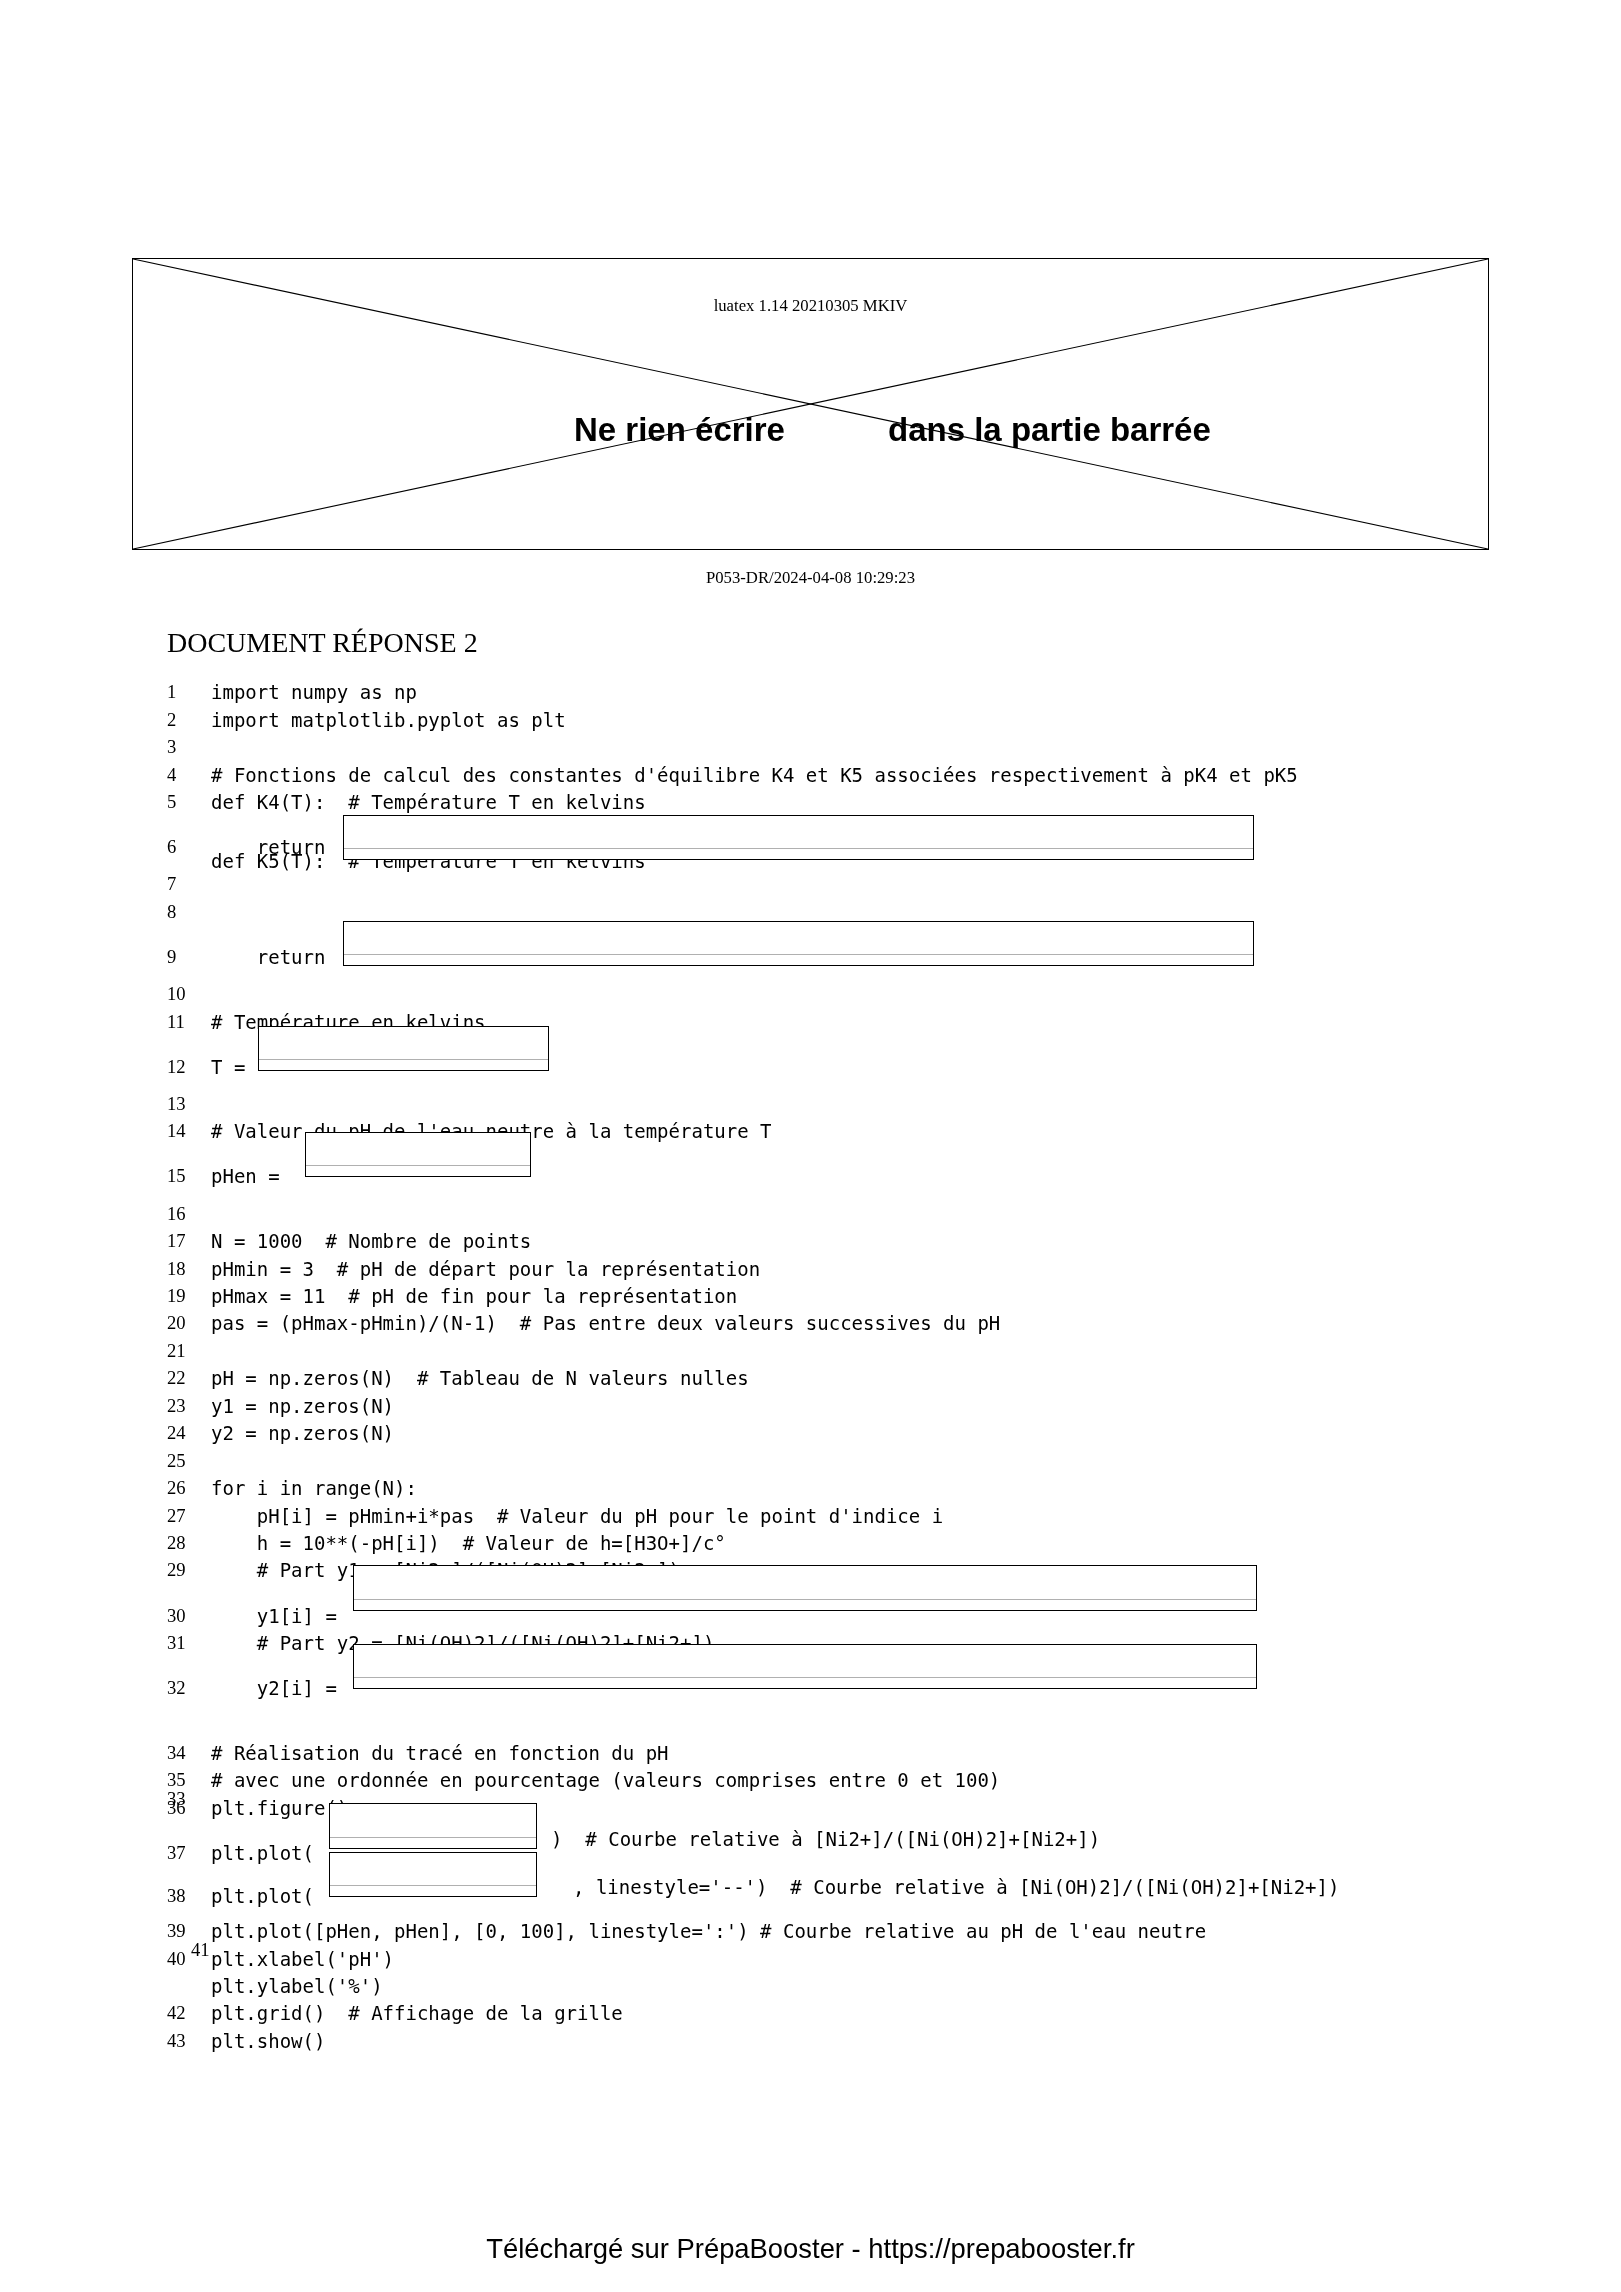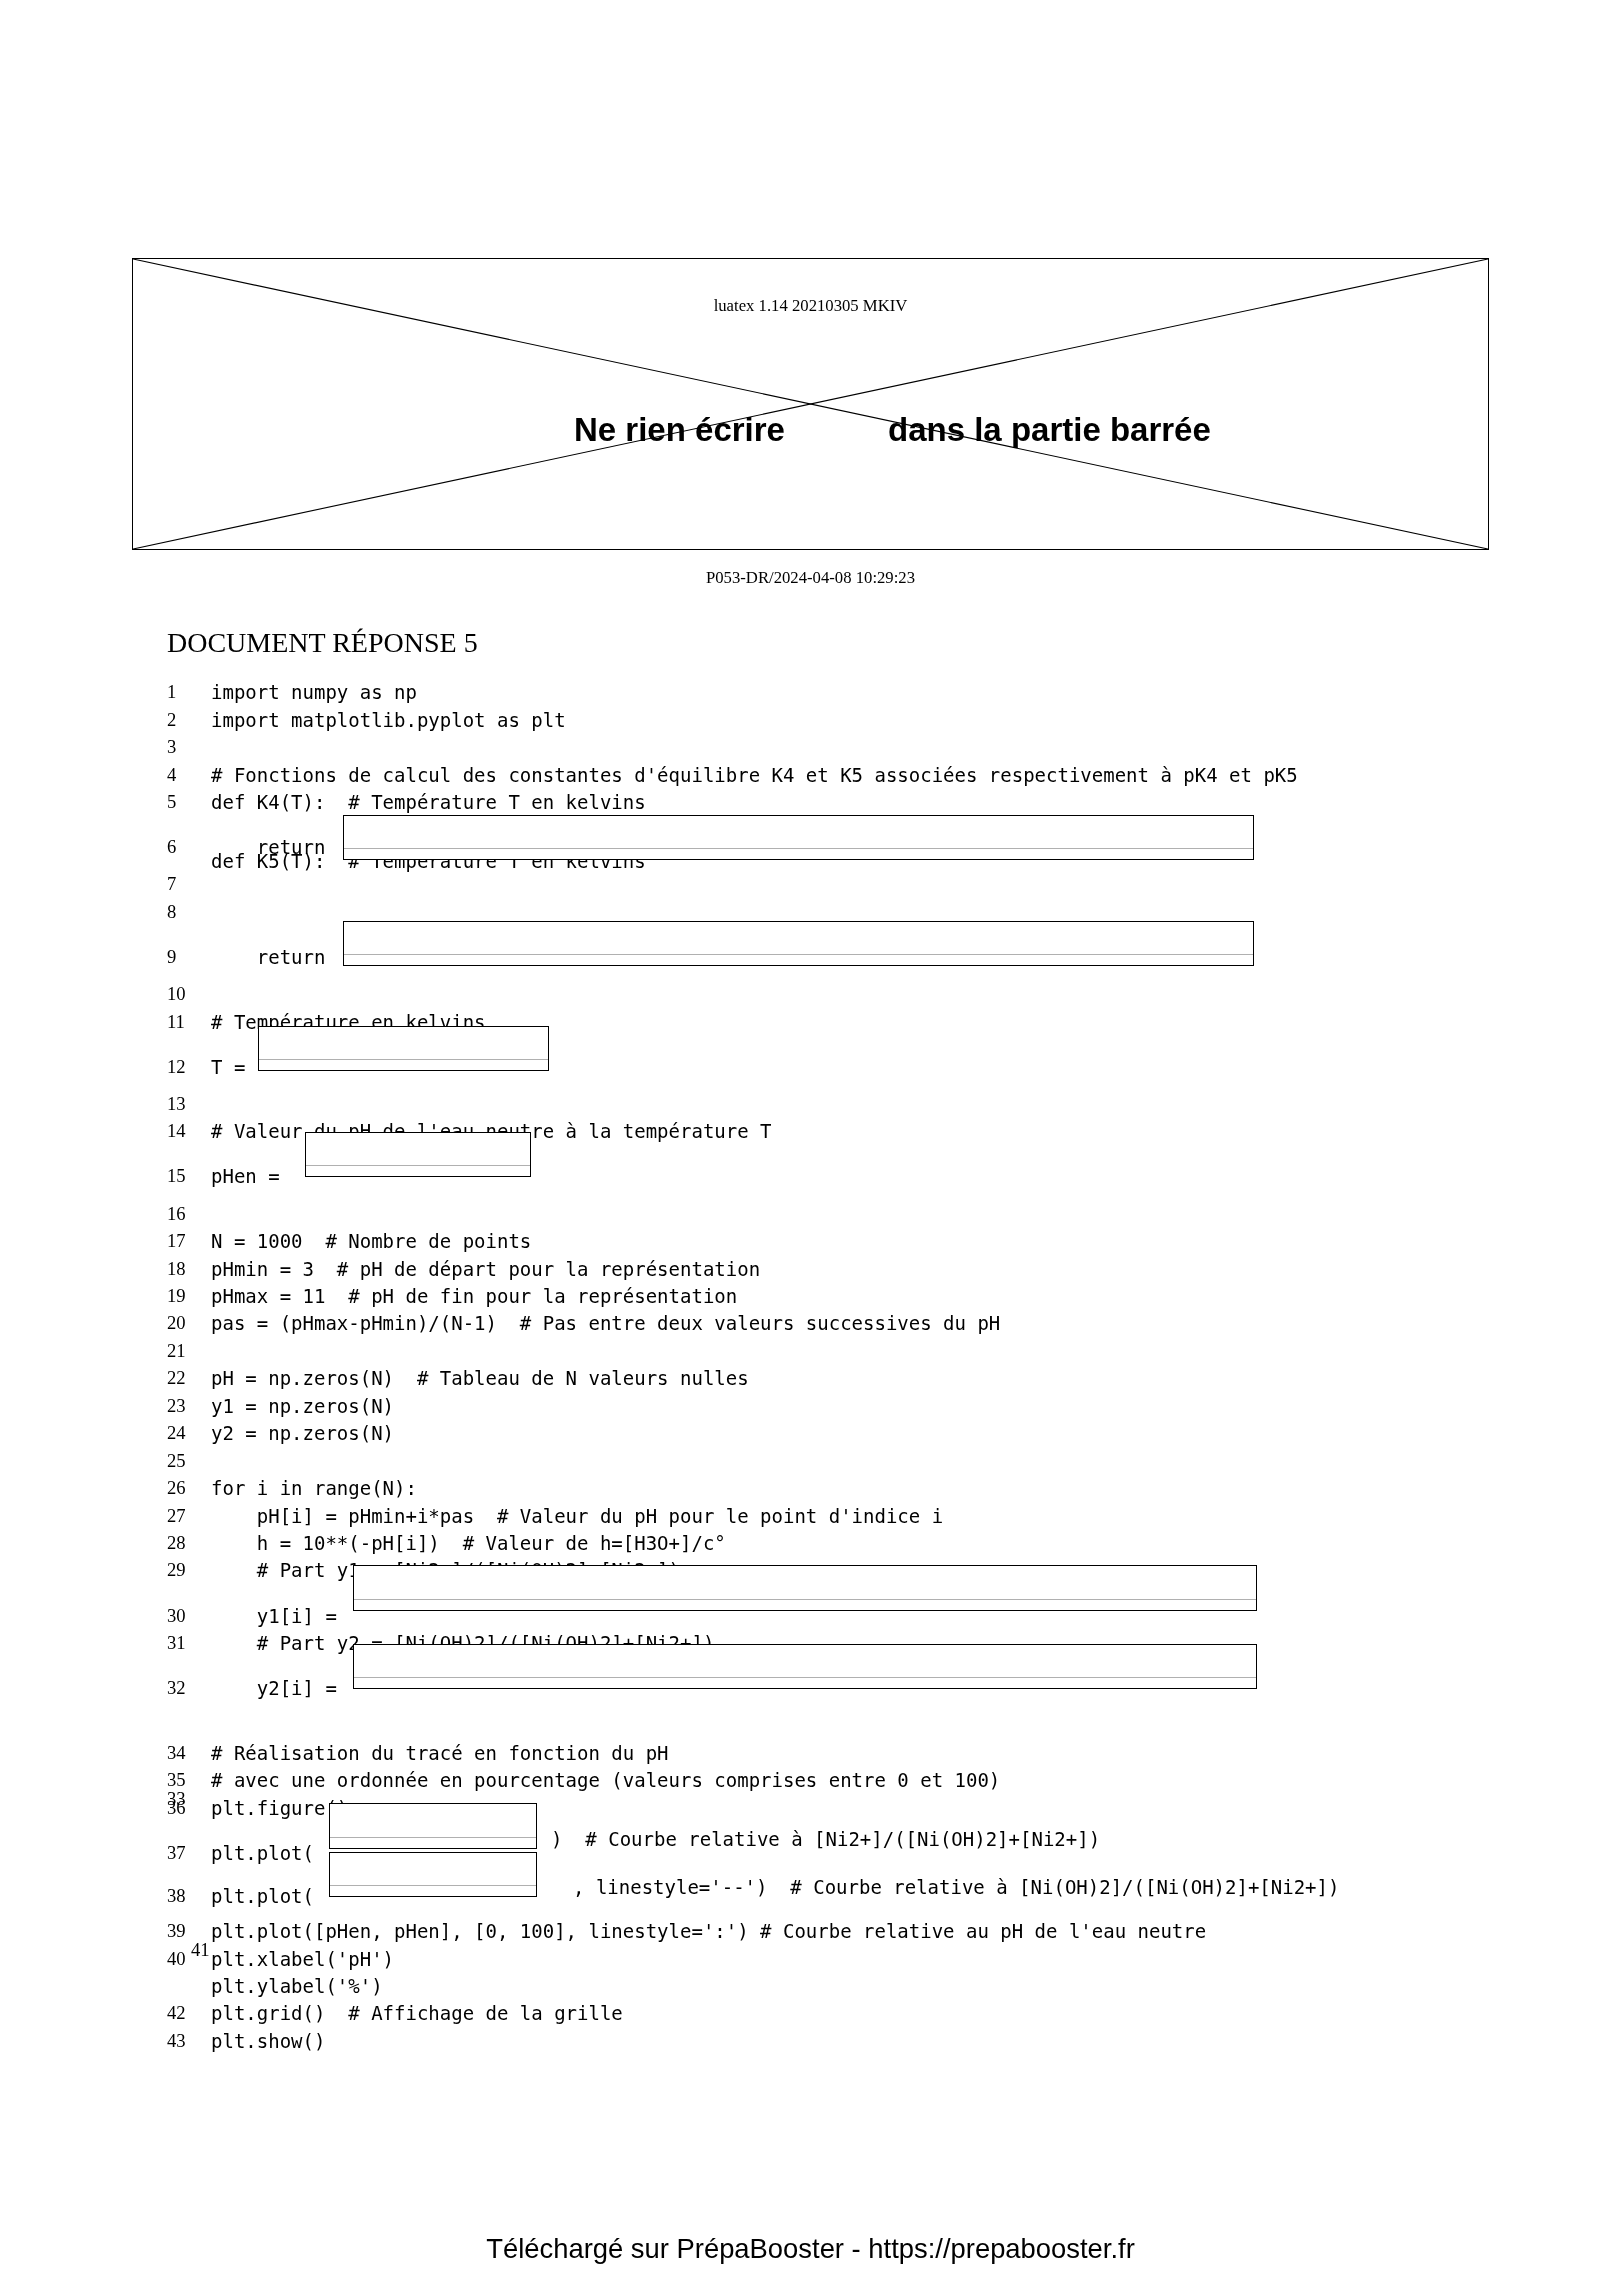--- a/index.html
+++ b/index.html
@@ -27,21 +27,21 @@
   <svg viewBox="0 0 1384 343" preserveAspectRatio="none">
     <line x1="0" y1="0" x2="1384" y2="343" stroke="#000" stroke-width="1.3"></line>
     <line x1="0" y1="343" x2="1384" y2="0" stroke="#000" stroke-width="1.3"></line>
   </svg>
   <div class="meta m1">luatex 1.14 20210305 MKIV</div>
   <div class="warn w1">Ne rien écrire</div>
   <div class="warn w2">dans la partie barrée</div>
   <div class="meta m2">P053-DR/2024-04-08 10:29:23</div>
 </div>
 
-<div class="title">DOCUMENT RÉPONSE 5</div>
+<div class="title">DOCUMENT RÉPONSE 2</div>
 
 <div class="code" id="code">
     <div class="ln" style="top: 681px;">1</div>
     <div class="tx" style="top: 681px;">import numpy as np</div>
     <div class="ln" style="top: 709px;">2</div>
     <div class="tx" style="top: 709px;">import matplotlib.pyplot as plt</div>
     <div class="ln" style="top: 736px;">3</div>
     <div class="tx" style="top: 736px;"></div>
     <div class="ln" style="top: 764px;">4</div>
     <div class="tx" style="top: 764px;"># Fonctions de calcul des constantes d'équilibre K4 et K5 associées respectivement à pK4 et pK5</div>

